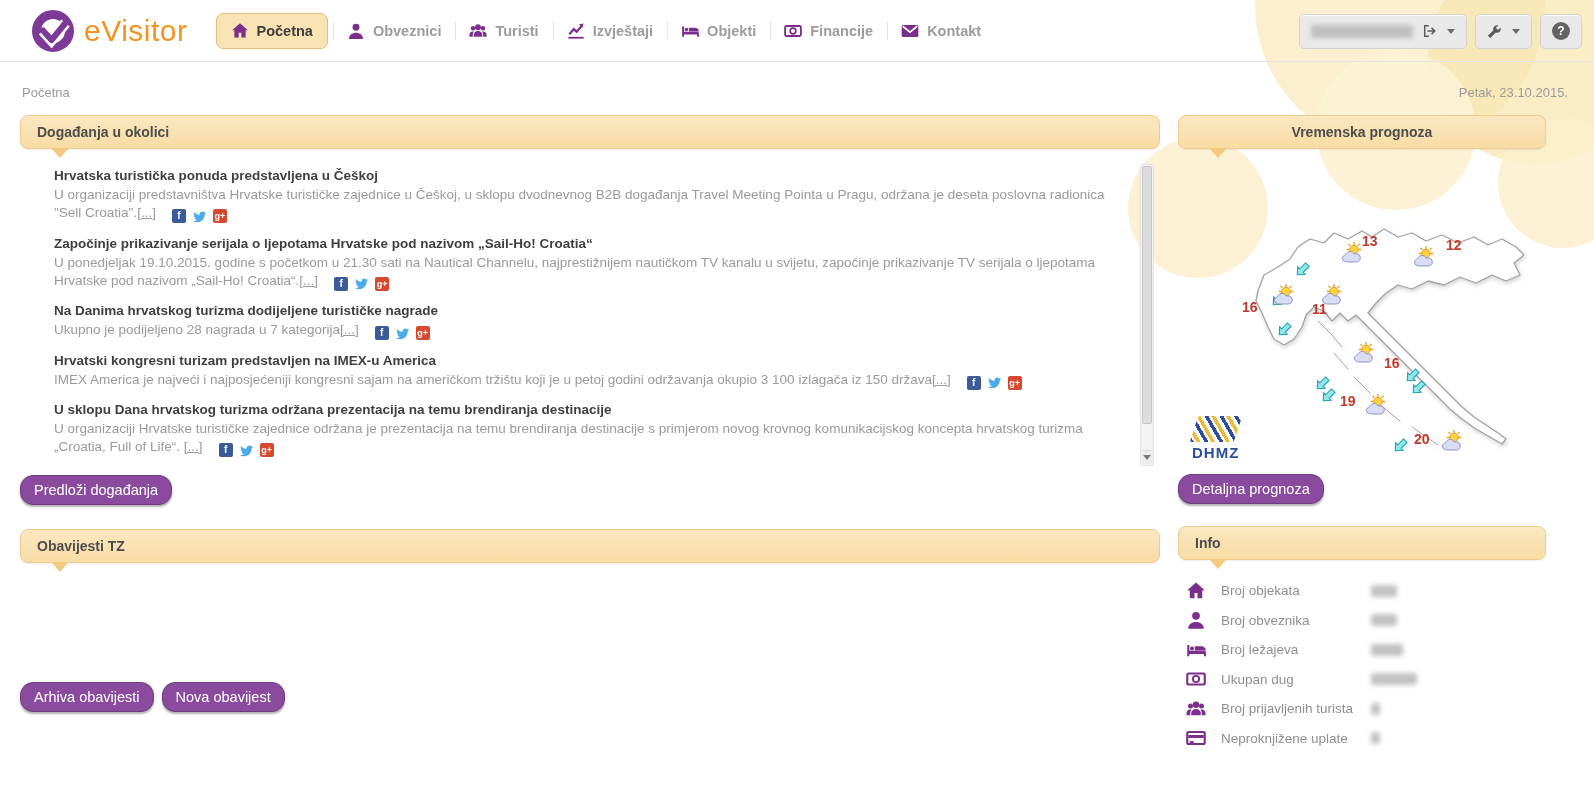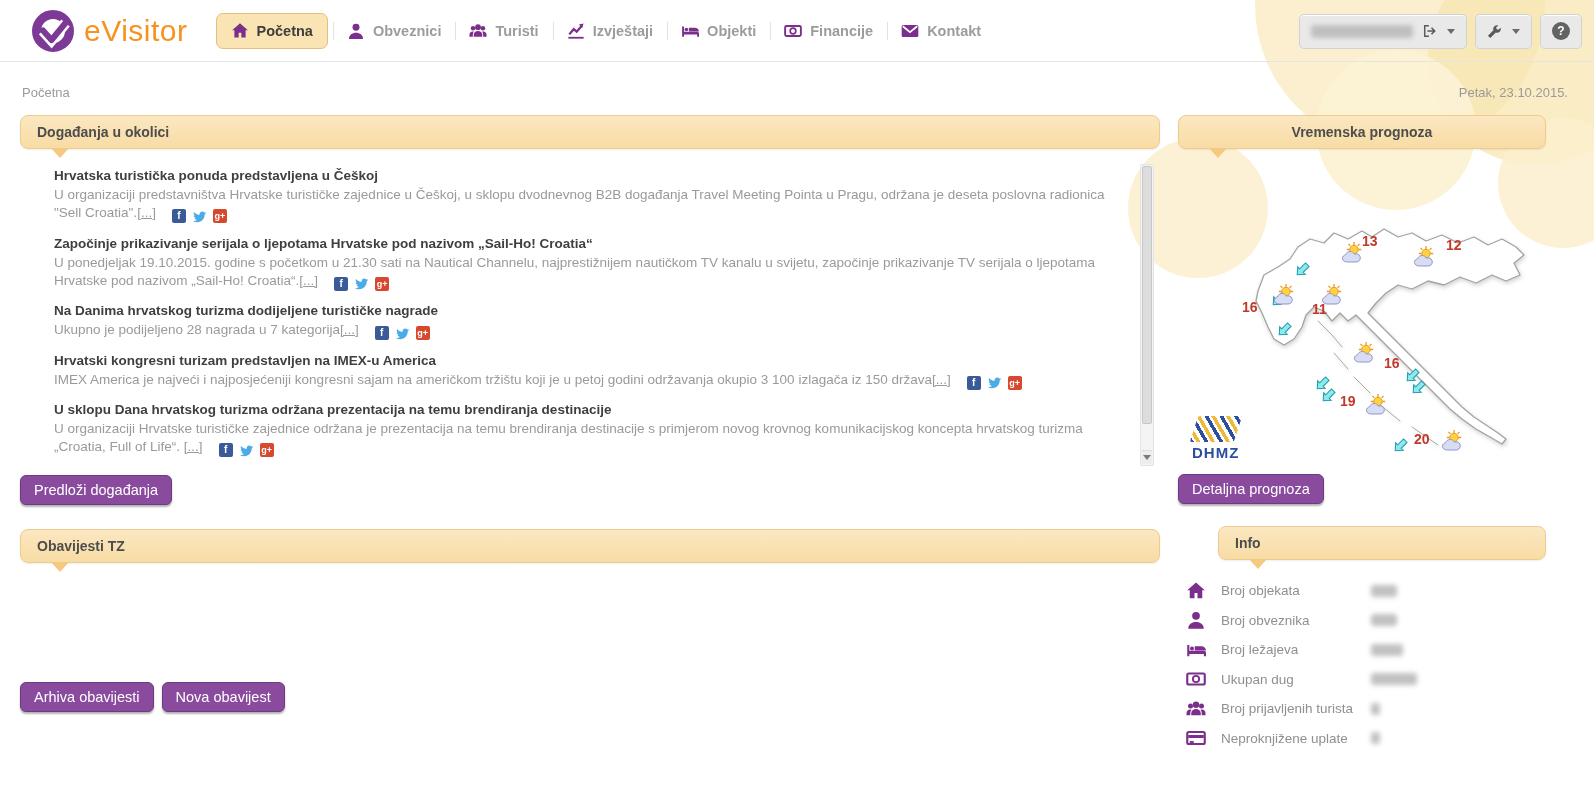--- a/index.html
+++ b/index.html
@@ -54,39 +54,39 @@
   .sq{ width:14px; height:14px; border-radius:2px; color:#fff; font-size:10px; font-weight:bold; display:inline-flex; align-items:center; justify-content:center; cursor:pointer; }
   .fb{ background:#3A5A98; }
   .gp{ background:#D6492F; font-size:9px; }
   .tw{ width:15px; height:15px; fill:#4AABE8; cursor:pointer; }
 
   .scrollbar{ position:absolute; right:6px; top:2px; bottom:0; width:14px; background:#F4F4F4; border:1px solid #E3E3E3; border-radius:2px; }
   .sb-thumb{ position:absolute; top:1px; left:1px; right:1px; height:258px; background:#DDDDDD; border:1px solid #C7C7C7; border-radius:2px; }
   .sb-down{ position:absolute; bottom:1px; left:1px; right:1px; height:14px; background:#EDEDED; border-top:1px solid #DCDCDC; display:flex; align-items:center; justify-content:center; cursor:pointer; }
   .sb-down::after{ content:""; width:0; height:0; border-left:4px solid transparent; border-right:4px solid transparent; border-top:5px solid #7A7A7A; }
 
-  .pbtn{ display:inline-flex; align-items:center; height:30px; background:#8A4B9E; border:1px solid #6F3A82; border-radius:6px; color:#fff; font-size:14.5px; padding:0 13px; cursor:pointer; box-shadow:0 2px 2px rgba(0,0,0,.3); }
+  .pbtn{ display:inline-flex; align-items:center; height:30px; background:#8A4B9E; border:1px solid #6F3A82; border-radius:13px; color:#fff; font-size:14.5px; padding:0 13px; cursor:pointer; box-shadow:0 2px 2px rgba(0,0,0,.3); }
   .btn-row{ margin-top:9px; display:flex; gap:8px; }
 
   .notices-header{ margin-top:24px; }
   .empty-text{ margin:44px 0 0 34px; font-size:13.5px; font-weight:bold; color:#4A4A4A; }
   .notices-buttons{ margin-top:119px; }
 
   .weather-body{ position:relative; margin-top:14px; height:302px; }
   .map-wrap{ position:absolute; left:28px; top:0; width:335px; height:300px; }
   .croatia-svg{ position:absolute; inset:0; filter:drop-shadow(1px 2px 2px rgba(0,0,0,.18)); }
   .map-overlay{ position:absolute; inset:0; }
   .sc{ position:absolute; width:30px; height:22px; }
   .wt{ position:absolute; color:#C0392B; font-size:14px; font-weight:bold; }
   .wa{ position:absolute; width:17px; height:17px; }
   .dhmz{ position:absolute; left:14px; bottom:4px; display:flex; flex-direction:column; align-items:center; }
   .dhmz-stripes{ width:44px; height:26px; transform:skewX(-18deg); background:repeating-linear-gradient(48deg,#2D4F9E 0 3px,#fff 3px 5px,#F0B93A 5px 8px,#fff 8px 11px); border-radius:2px; }
   .dhmz-label{ margin-top:2px; font-size:15px; font-weight:bold; letter-spacing:1px; color:#2B4F9E; }
 
-  .info-header{ margin-top:22px;margin-left:40px; }
+  .info-header{ margin-top:22px; }
   .info-rows{ margin-top:16px; }
   .info-row{ display:flex; align-items:center; height:29.5px; padding-left:8px; }
   .info-ico{ width:20px; height:20px; color:#7B2E8B; fill:#7B2E8B; flex:none; }
   .info-label{ margin-left:15px; min-width:140px; font-size:13.5px; color:#8F8F8F; }
   .blurval{ height:12px; margin-left:10px; background:#A9A9A9; border-radius:3px; filter:blur(2.5px); opacity:.72; }
   .info-btn-row{ margin-top:8px; }
 
   .symdefs{ position:absolute; width:0; height:0; overflow:hidden; }
 </style>
 </head>

